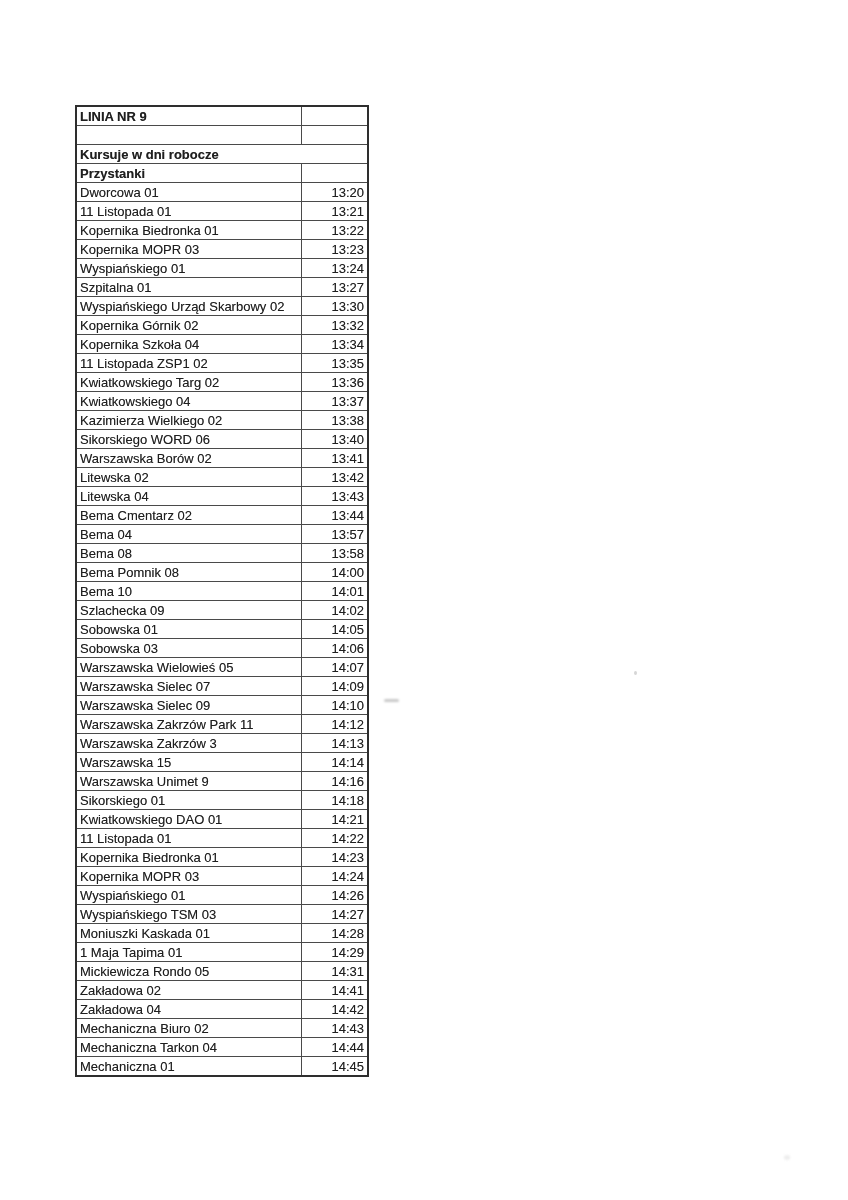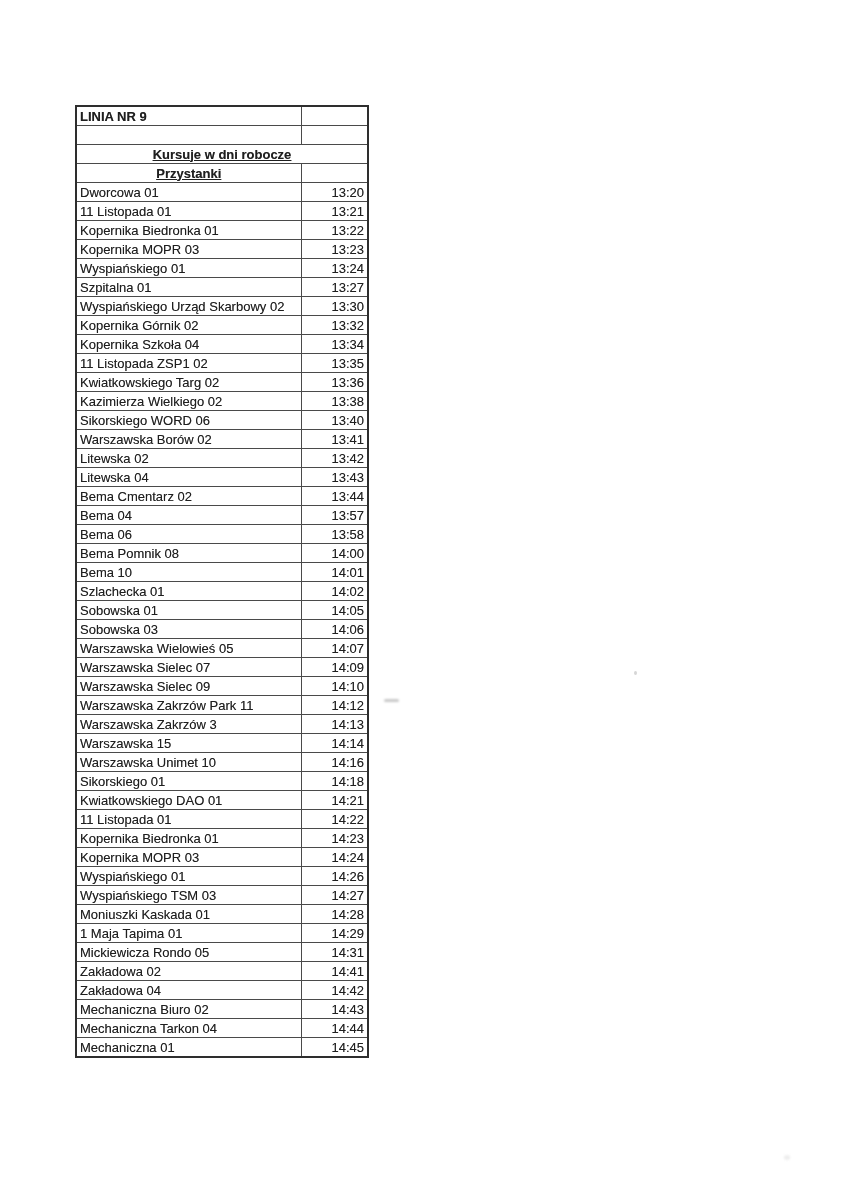--- a/index.html
+++ b/index.html
@@ -36,21 +36,21 @@
     padding: 0 3px;
     vertical-align: middle;
     white-space: nowrap;
     overflow: hidden;
     
     text-shadow: 0 0 0.45px rgba(40,40,40,0.55);
   }
   col.c-stop { width: 225px; }
   col.c-time { width: 67px; }
   td.bold { font-weight: bold; }
-  td.center { text-align: center; text-decoration: underline; }
+  td.center { text-align: left; }
   td.time-cell { text-align: right; margin-left: 21px; }
   
   .artifact {
     position: absolute;
     pointer-events: none;
   }
   .artifact-dash {
     left: 384px; top: 699px;
     width: 15px; height: 3px;
     background: #c9c9c9;
@@ -137,20 +137,24 @@
         </tr>
         <tr>
           <td class="stop-cell">11 Listopada ZSP1 02</td>
           <td class="time-cell">13:35</td>
         </tr>
         <tr>
           <td class="stop-cell">Kwiatkowskiego Targ 02</td>
           <td class="time-cell">13:36</td>
         </tr>
         <tr>
+          <td class="stop-cell">Kwiatkowskiego 04</td>
+          <td class="time-cell">13:37</td>
+        </tr>
+        <tr>
           <td class="stop-cell">Kazimierza Wielkiego 02</td>
           <td class="time-cell">13:38</td>
         </tr>
         <tr>
           <td class="stop-cell">Sikorskiego WORD 06</td>
           <td class="time-cell">13:40</td>
         </tr>
         <tr>
           <td class="stop-cell">Warszawska Borów 02</td>
           <td class="time-cell">13:41</td>
@@ -165,33 +169,33 @@
         </tr>
         <tr>
           <td class="stop-cell">Bema Cmentarz 02</td>
           <td class="time-cell">13:44</td>
         </tr>
         <tr>
           <td class="stop-cell">Bema 04</td>
           <td class="time-cell">13:57</td>
         </tr>
         <tr>
-          <td class="stop-cell">Bema 06</td>
+          <td class="stop-cell">Bema 08</td>
           <td class="time-cell">13:58</td>
         </tr>
         <tr>
           <td class="stop-cell">Bema Pomnik 08</td>
           <td class="time-cell">14:00</td>
         </tr>
         <tr>
           <td class="stop-cell">Bema 10</td>
           <td class="time-cell">14:01</td>
         </tr>
         <tr>
-          <td class="stop-cell">Szlachecka 01</td>
+          <td class="stop-cell">Szlachecka 09</td>
           <td class="time-cell">14:02</td>
         </tr>
         <tr>
           <td class="stop-cell">Sobowska 01</td>
           <td class="time-cell">14:05</td>
         </tr>
         <tr>
           <td class="stop-cell">Sobowska 03</td>
           <td class="time-cell">14:06</td>
         </tr>
@@ -213,21 +217,21 @@
         </tr>
         <tr>
           <td class="stop-cell">Warszawska Zakrzów 3</td>
           <td class="time-cell">14:13</td>
         </tr>
         <tr>
           <td class="stop-cell">Warszawska 15</td>
           <td class="time-cell">14:14</td>
         </tr>
         <tr>
-          <td class="stop-cell">Warszawska Unimet 10</td>
+          <td class="stop-cell">Warszawska Unimet 9</td>
           <td class="time-cell">14:16</td>
         </tr>
         <tr>
           <td class="stop-cell">Sikorskiego 01</td>
           <td class="time-cell">14:18</td>
         </tr>
         <tr>
           <td class="stop-cell">Kwiatkowskiego DAO 01</td>
           <td class="time-cell">14:21</td>
         </tr>

